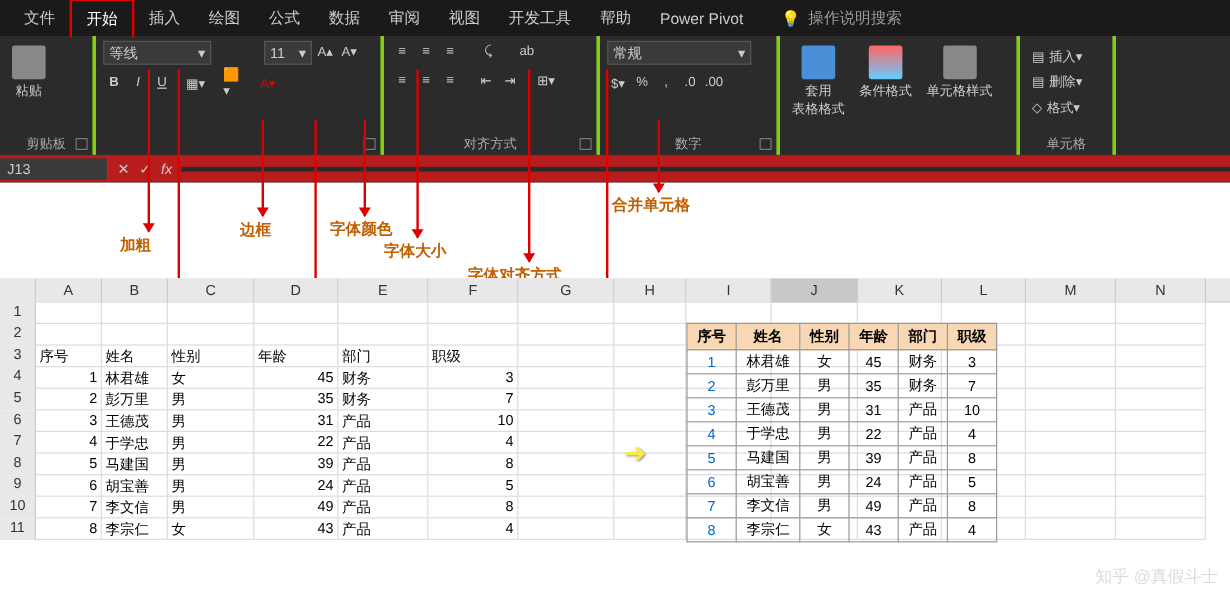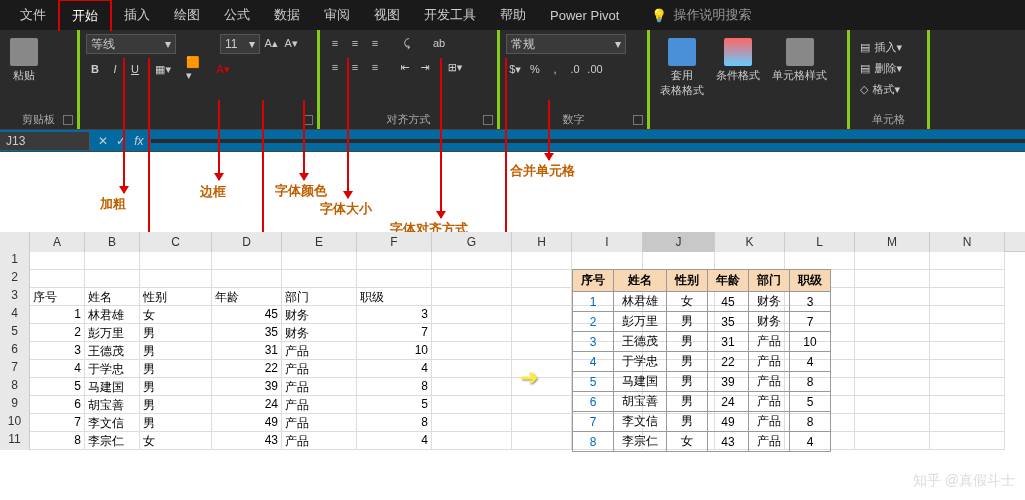--- a/index.html
+++ b/index.html
@@ -19,21 +19,21 @@
 .group-content { display: flex; align-items: flex-start; gap: 4px; flex: 1; }
 .btn { color: #ccc; padding: 2px 4px; display: inline-flex; align-items: center; cursor: pointer; }
 .big-btn { display: flex; flex-direction: column; align-items: center; padding: 4px; cursor: pointer; }
 .big-icon { width: 28px; height: 28px; background: #555; border-radius: 2px; margin-bottom: 2px; }
 .dd { width: 90px; background: #3a3a3a; border: 1px solid #555; color: #ccc; padding: 1px 4px; height: 20px; font-size: 12px; display: flex; align-items: center; justify-content: space-between; }
 .dd-sm { width: 40px; }
 .row { display: flex; gap: 2px; margin-bottom: 2px; }
 .ic { width: 18px; height: 18px; display: inline-flex; align-items: center; justify-content: center; cursor: pointer; }
 
 
-.formula-bar { height: 22px; background: #0369a1; display: flex; align-items: center; border-bottom: 1px solid #444; color: #ccc; font-size: 12px; }
+.formula-bar { height: 22px; background: #b91c1c; display: flex; align-items: center; border-bottom: 1px solid #444; color: #ccc; font-size: 12px; }
 .name-box { width: 90px; background: #3a3a3a; border-right: 1px solid #555; padding: 2px 6px; }
 .fx-btns { display: flex; gap: 8px; padding: 0 8px; }
 .fx-input { flex: 1; background: #2b2b2b; padding: 2px 6px; }
 
 
 .sheet-area { position: relative; background: #fff; margin-top: 80px; }
 .col-headers { display: flex; background: #e8e8e8; height: 20px; border-bottom: 1px solid #ccc; position: absolute; top: -20px; left: 0; right: 0; }
 .row-header { width: 30px; background: #e8e8e8; border-right: 1px solid #ccc; text-align: center; font-size: 12px; color: #333; }
 .col-header { background: #e8e8e8; border-right: 1px solid #ccc; text-align: center; font-size: 12px; color: #333; height: 20px; line-height: 20px; }
 .col-header.sel { background: #c8c8c8; }

